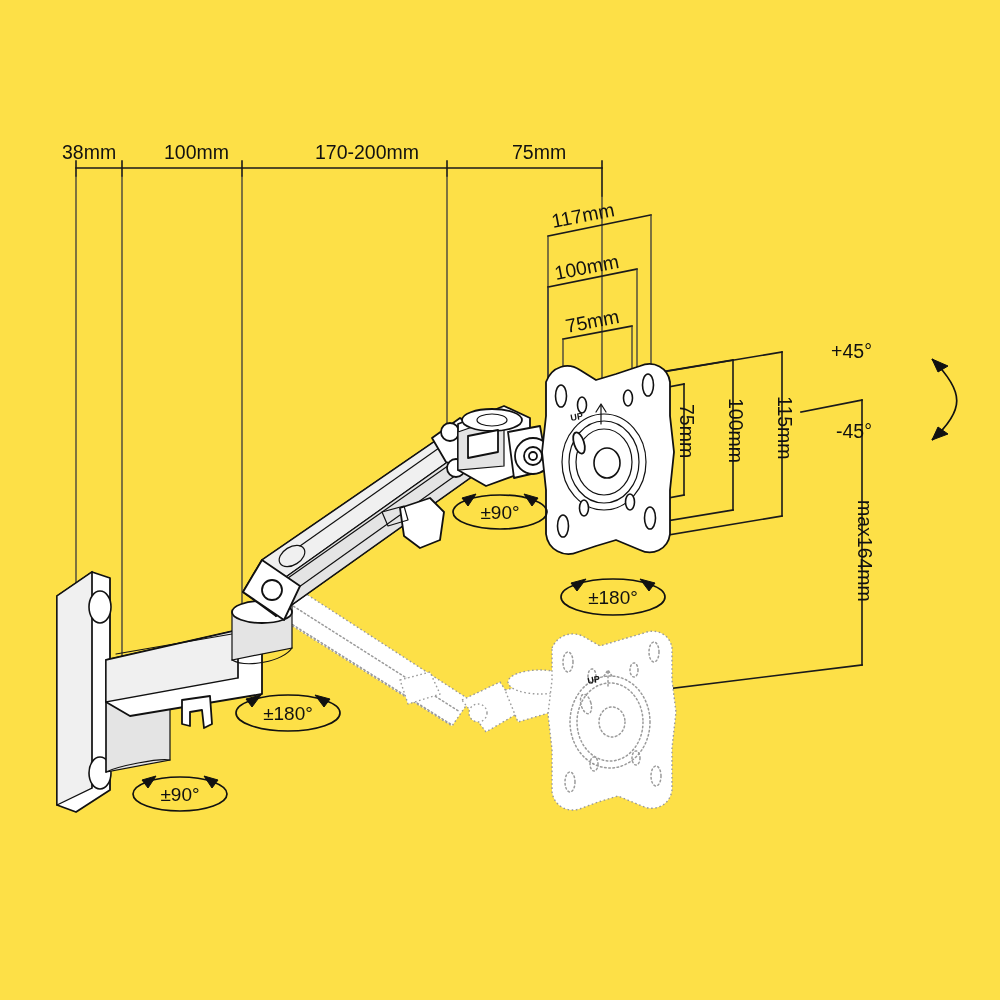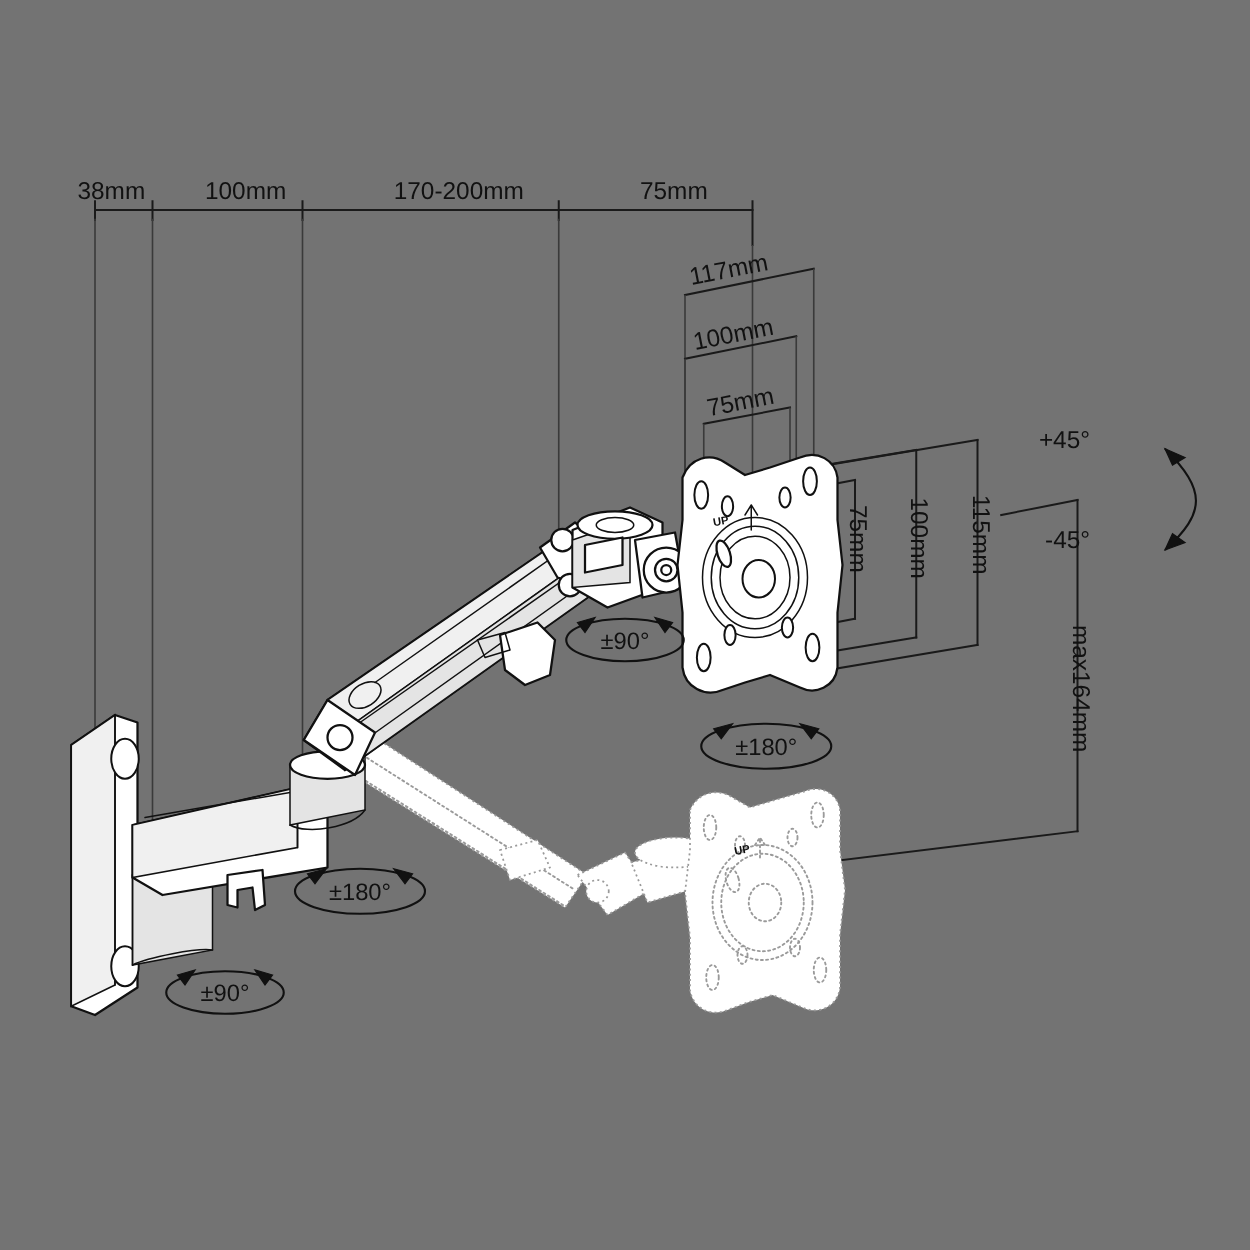--- a/index.html
+++ b/index.html
@@ -1,18 +1,18 @@
 <!DOCTYPE html>
 <html><head>
 <meta charset="utf-8">
 <style>
   html,body{margin:0;padding:0;background:#ffffff;}
   body{width:1000px;height:1000px;overflow:hidden;
        font-family:"Liberation Sans","DejaVu Sans",sans-serif;}
-  #stage{position:relative;width:1000px;height:1000px;background:#737373;text-align:right;}
+  #stage{position:relative;width:1000px;height:1000px;background:#fde047;text-align:right;}
   svg{display:block;}
   .dimline{stroke:#1a1a1a;stroke-width:1.6;fill:none;stroke-linecap:square;}
   .extline{stroke:#3a3a3a;stroke-width:1.3;fill:none;}
   .part{stroke:#111;stroke-width:1.8;fill:#ffffff;stroke-linejoin:round;stroke-linecap:round;}
   .part-thin{stroke:#111;stroke-width:1.2;fill:none;stroke-linejoin:round;stroke-linecap:round;}
   .shade{fill:#f0f0f0;stroke:#111;stroke-width:1.3;}
   .shade2{fill:#e4e4e4;stroke:#111;stroke-width:1.2;}
   .hole{fill:#ffffff;stroke:#111;stroke-width:1.6;}
   .ghost{stroke:#9a9a9a;stroke-width:1.5;fill:none;stroke-dasharray:1.6 2.6;
          stroke-linejoin:round;stroke-linecap:round;}

